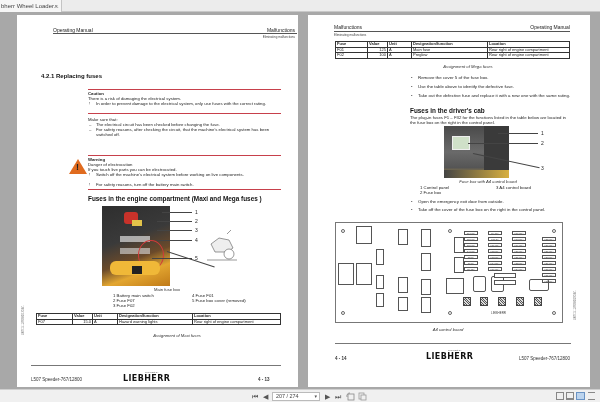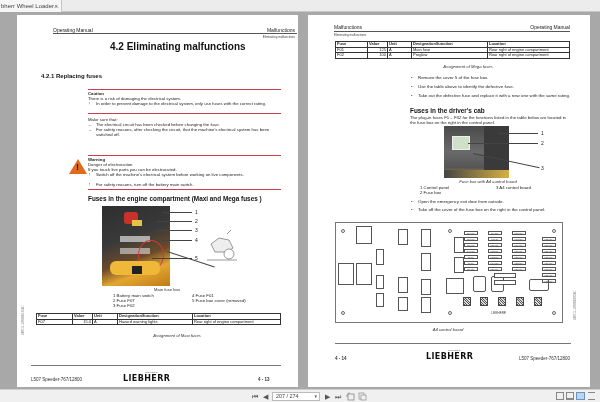--- a/index.html
+++ b/index.html
@@ -59,21 +59,20 @@
 </div>
 
 <div class="viewer">
 
   <div class="page left">
     <div class="hdr" style="left:36px;top:12px;">Operating Manual</div>
     <div class="hdr" style="right:3px;top:12px;">Malfunctions</div>
     <div class="hrule" style="left:36px;top:18px;width:244px;"></div>
     <div class="sub" style="right:3px;top:20px;">Eliminating malfunctions</div>
 
-    <div class="h2" style="left:93px;top:26px;">4.2   Eliminating malfunctions</div>
     <div class="h3" style="left:24px;top:58px;">4.2.1     Replacing fuses</div>
 
     <div class="redline" style="left:71px;top:74px;width:193px;"></div>
     <div class="txt" style="left:71px;top:76px;font-weight:bold;">Caution</div>
     <div class="txt" style="left:71px;top:81px;">There is a risk of damaging the electrical system.</div>
     <div class="txt" style="left:72px;top:86px;">!</div>
     <div class="txt" style="left:79px;top:86px;width:185px;">In order to prevent damage to the electrical system, only use fuses with the correct rating.</div>
     <div class="redline" style="left:71px;top:98px;width:193px;"></div>
 
     <div class="txt" style="left:71px;top:102px;">Make sure that:</div>

